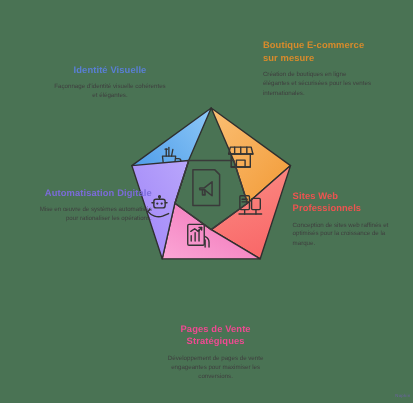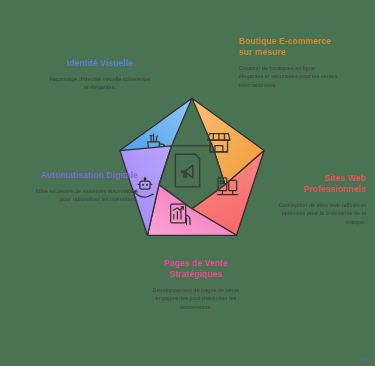--- a/index.html
+++ b/index.html
@@ -75,31 +75,31 @@
     top: 170px;
     width: 106px;
     text-align: right;
   }
   .b-automatisation .title { color: #7b6bd9; }
 
   .b-sites {
     left: 266px;
     top: 173px;
     width: 100px;
-    text-align: right;
+    text-align: left;
   }
   .b-sites .title { color: #ef5350; }
 
   .b-pages {
     left: 141px;
     top: 258px;
     width: 110px;
     text-align: center;
   }
-  .b-pages .title { color: #ef4a92; }
+  .b-pages .title { color: #ef4a92; margin-top: 36px; }
 
   .watermark {
     position: absolute;
     right: 2px;
     bottom: 4px;
     font-size: 4px;
     color: #6f5fa8;
     letter-spacing: 0.2px;
     opacity: 0.9;
   }

